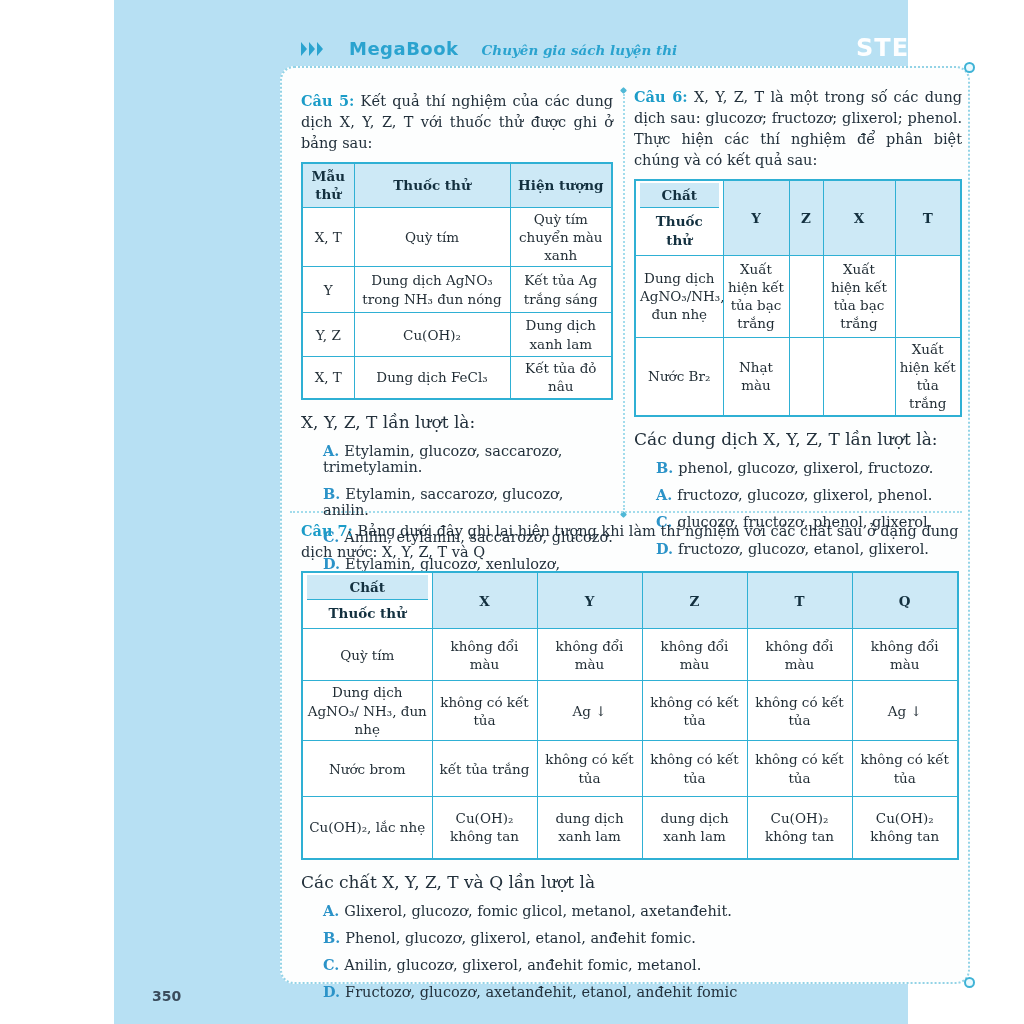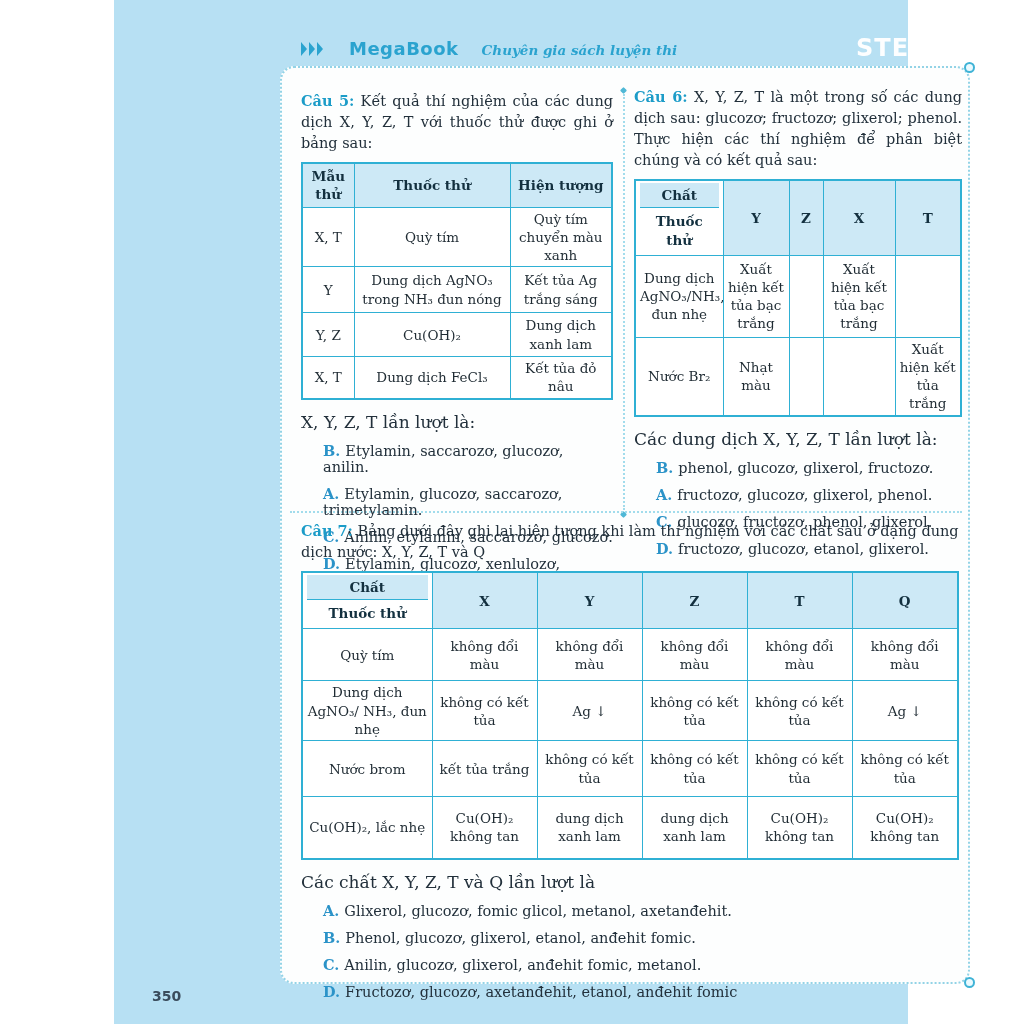--- a/index.html
+++ b/index.html
@@ -142,22 +142,22 @@
         </tr>
         <tr style="height:32px">
           <td>X, T</td>
           <td>Dung dịch FeCl₃</td>
           <td>Kết tủa đỏ nâu</td>
         </tr>
       </tbody>
         </table>
 
       <div class="opts-lead">X, Y, Z, T lần lượt là:</div>
+      <div class="opt"><span class="letter">A.</span><span>Etylamin, glucozơ, saccarozơ, trimetylamin.</span></div>
       <div class="opt"><span class="letter">B.</span><span>Etylamin, saccarozơ, glucozơ, anilin.</span></div>
-      <div class="opt"><span class="letter">A.</span><span>Etylamin, glucozơ, saccarozơ, trimetylamin.</span></div>
       <div class="opt"><span class="letter">C.</span><span>Anilin, etylamin, saccarozơ, glucozơ.</span></div>
       <div class="opt"><span class="letter">D.</span><span>Etylamin, glucozơ, xenlulozơ, trimetylamin.</span></div>
     </div>
 
     <div class="q-col q6-col">
       <div class="q-intro">
         <span class="q-label">Câu 6:</span>
         <span>X, Y, Z, T là một trong số các dung dịch sau: glucozơ; fructozơ; glixerol; phenol. Thực hiện các thí nghiệm để phân biệt chúng và có kết quả sau:</span>
       </div>
 

